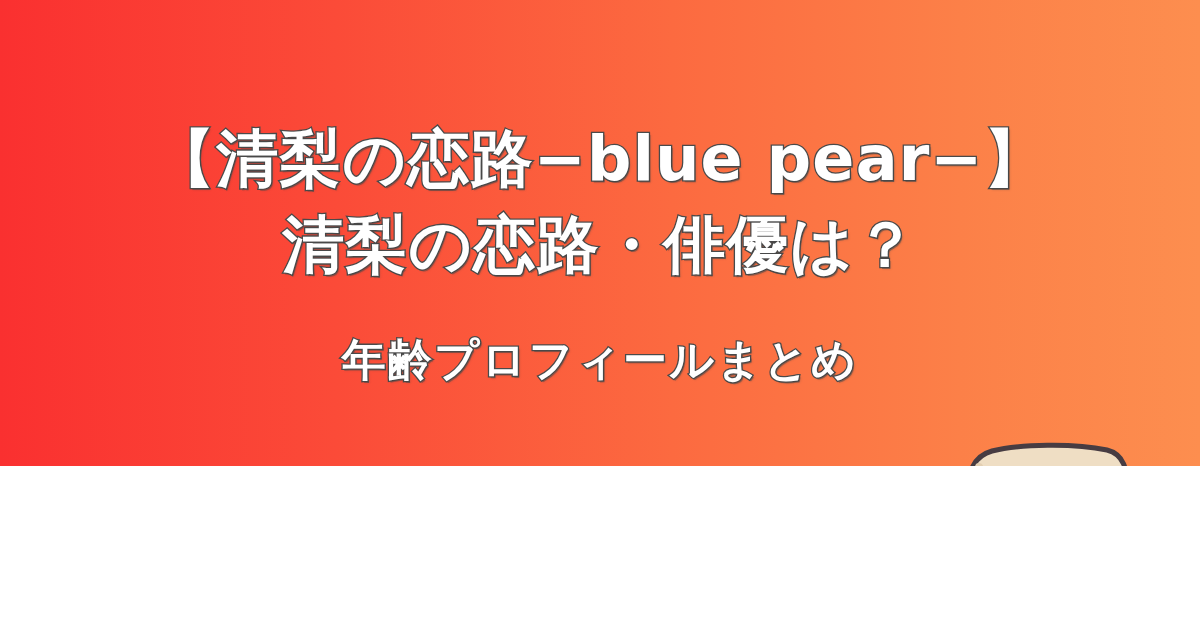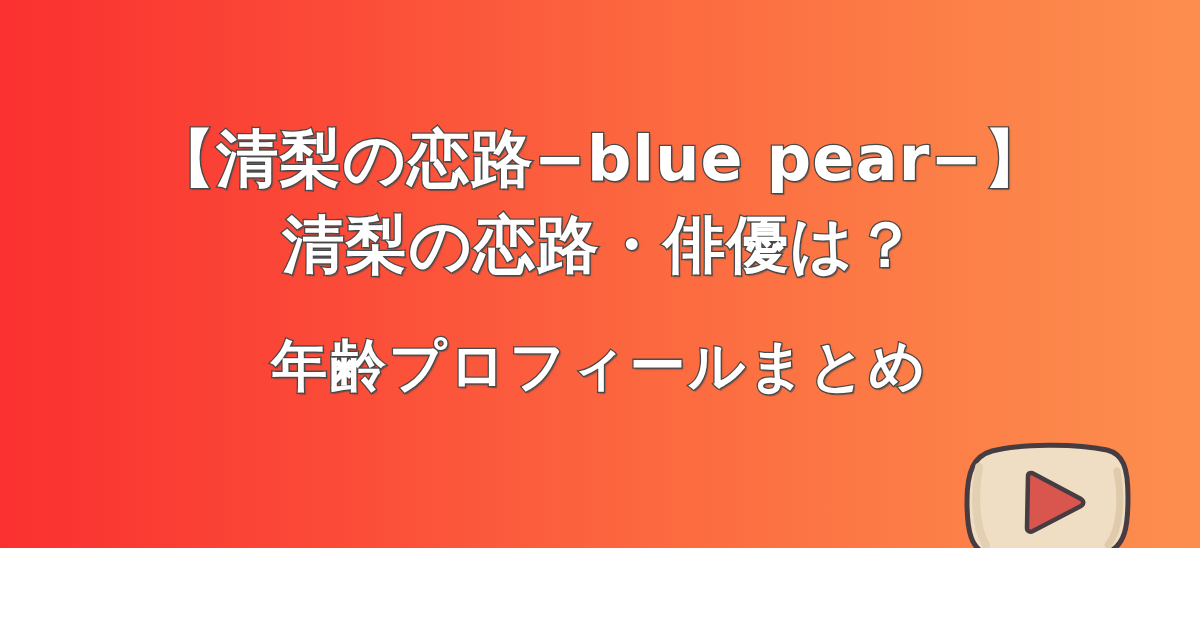--- a/index.html
+++ b/index.html
@@ -4,21 +4,21 @@
 <style>
   html, body {
     margin: 0;
     padding: 0;
     background: #ffffff;
   }
 
   #banner {
     position: relative;
     width: 1200px;
-    height: 548px;
+    height: 466px;
     overflow: hidden;
     font-family: "DejaVu Sans", "Liberation Sans", sans-serif;
     
     background: linear-gradient(90deg, #fa3030 0%, #fb4b38 28%, #fc6a40 56%, #fc8048 80%, #fd8e4f 100%);
   }
 
   
   #title-block {
     position: absolute;
     left: 0;
@@ -48,21 +48,21 @@
     font-size: 62px;
     margin-bottom: 24px;
   }
 
   .line-2 {
     font-size: 62px;
     margin-bottom: 0;
   }
 
   .line-3 {
-    font-size: 56px;
+    font-size: 44px;
     margin-top: 62px;
     letter-spacing: 0.05em;
   }
 
   
   #play-button {
     position: absolute;
     left: 962px;
     top: 441px;
     width: 172px;

